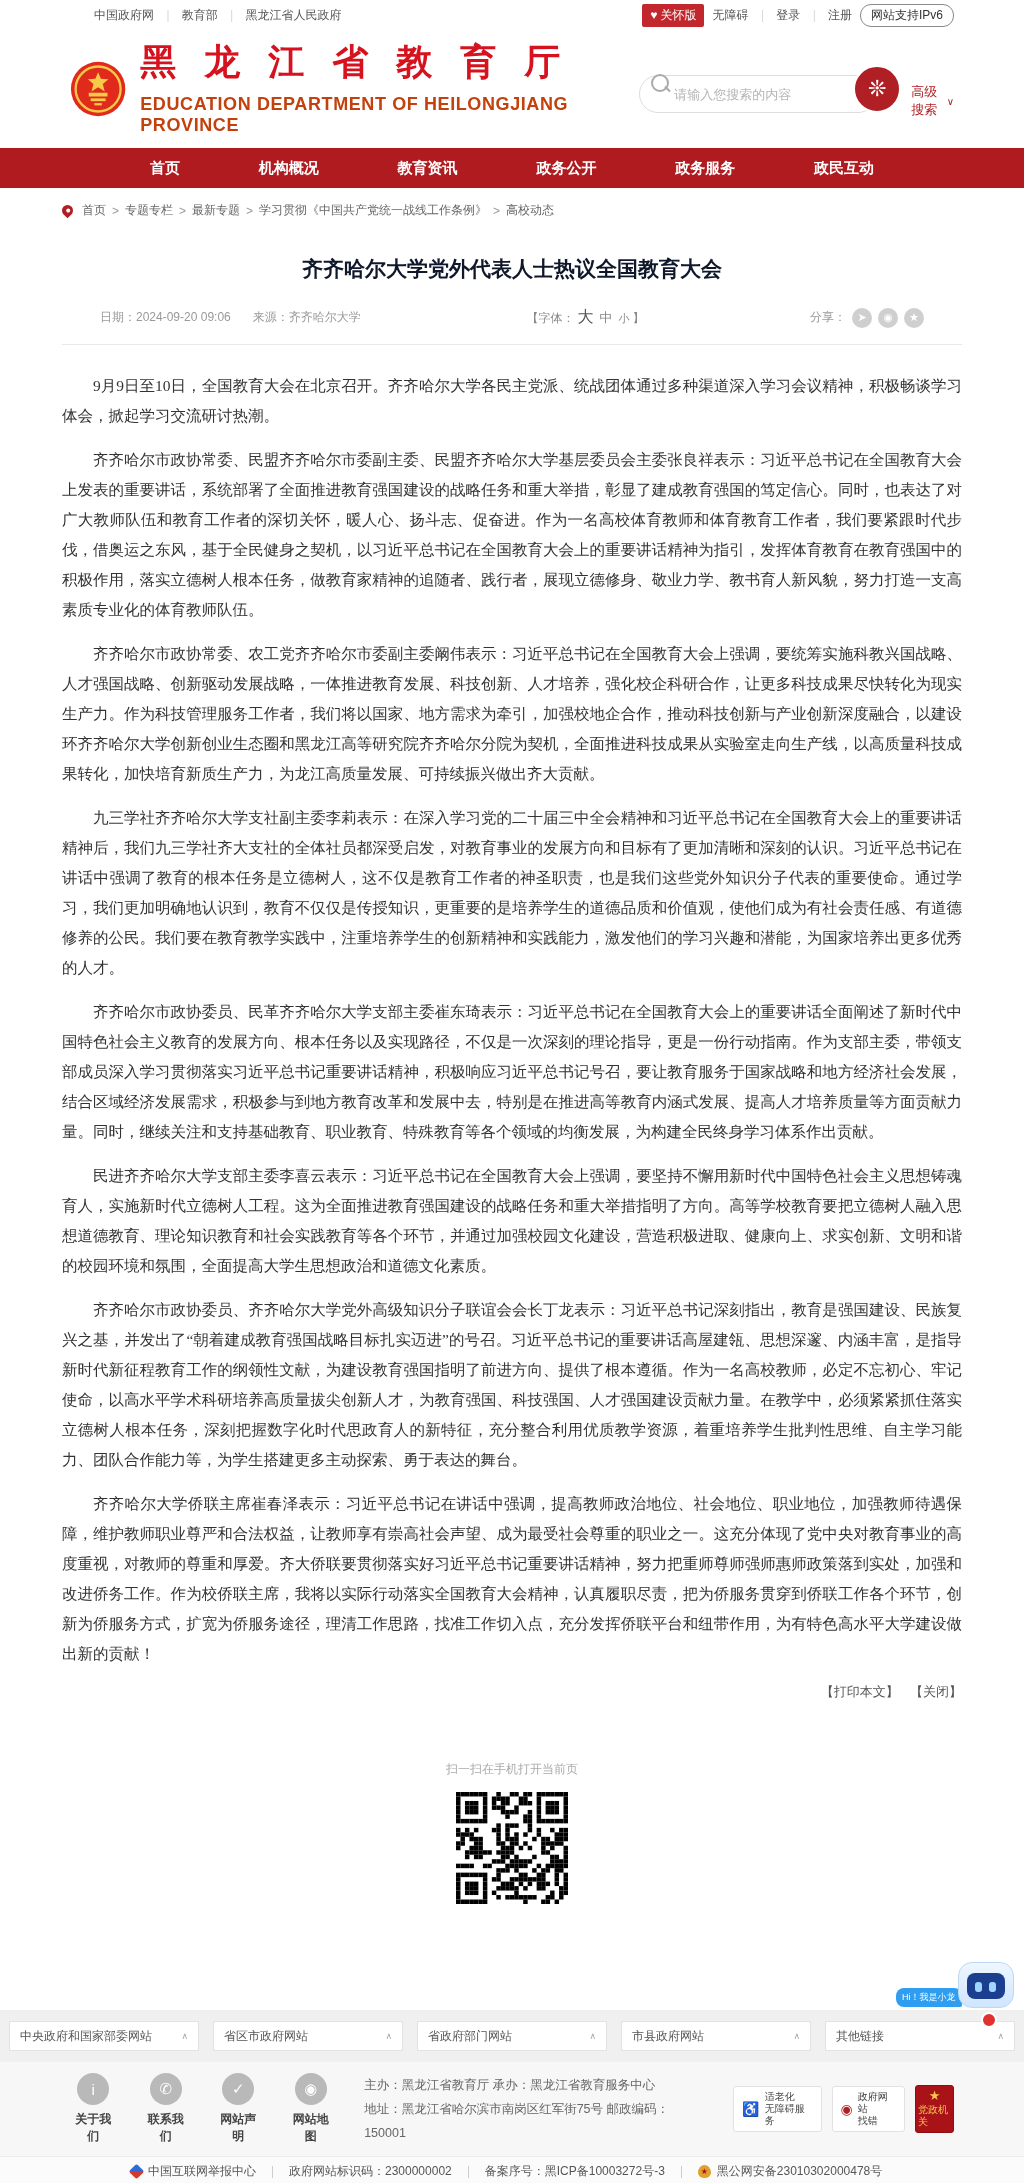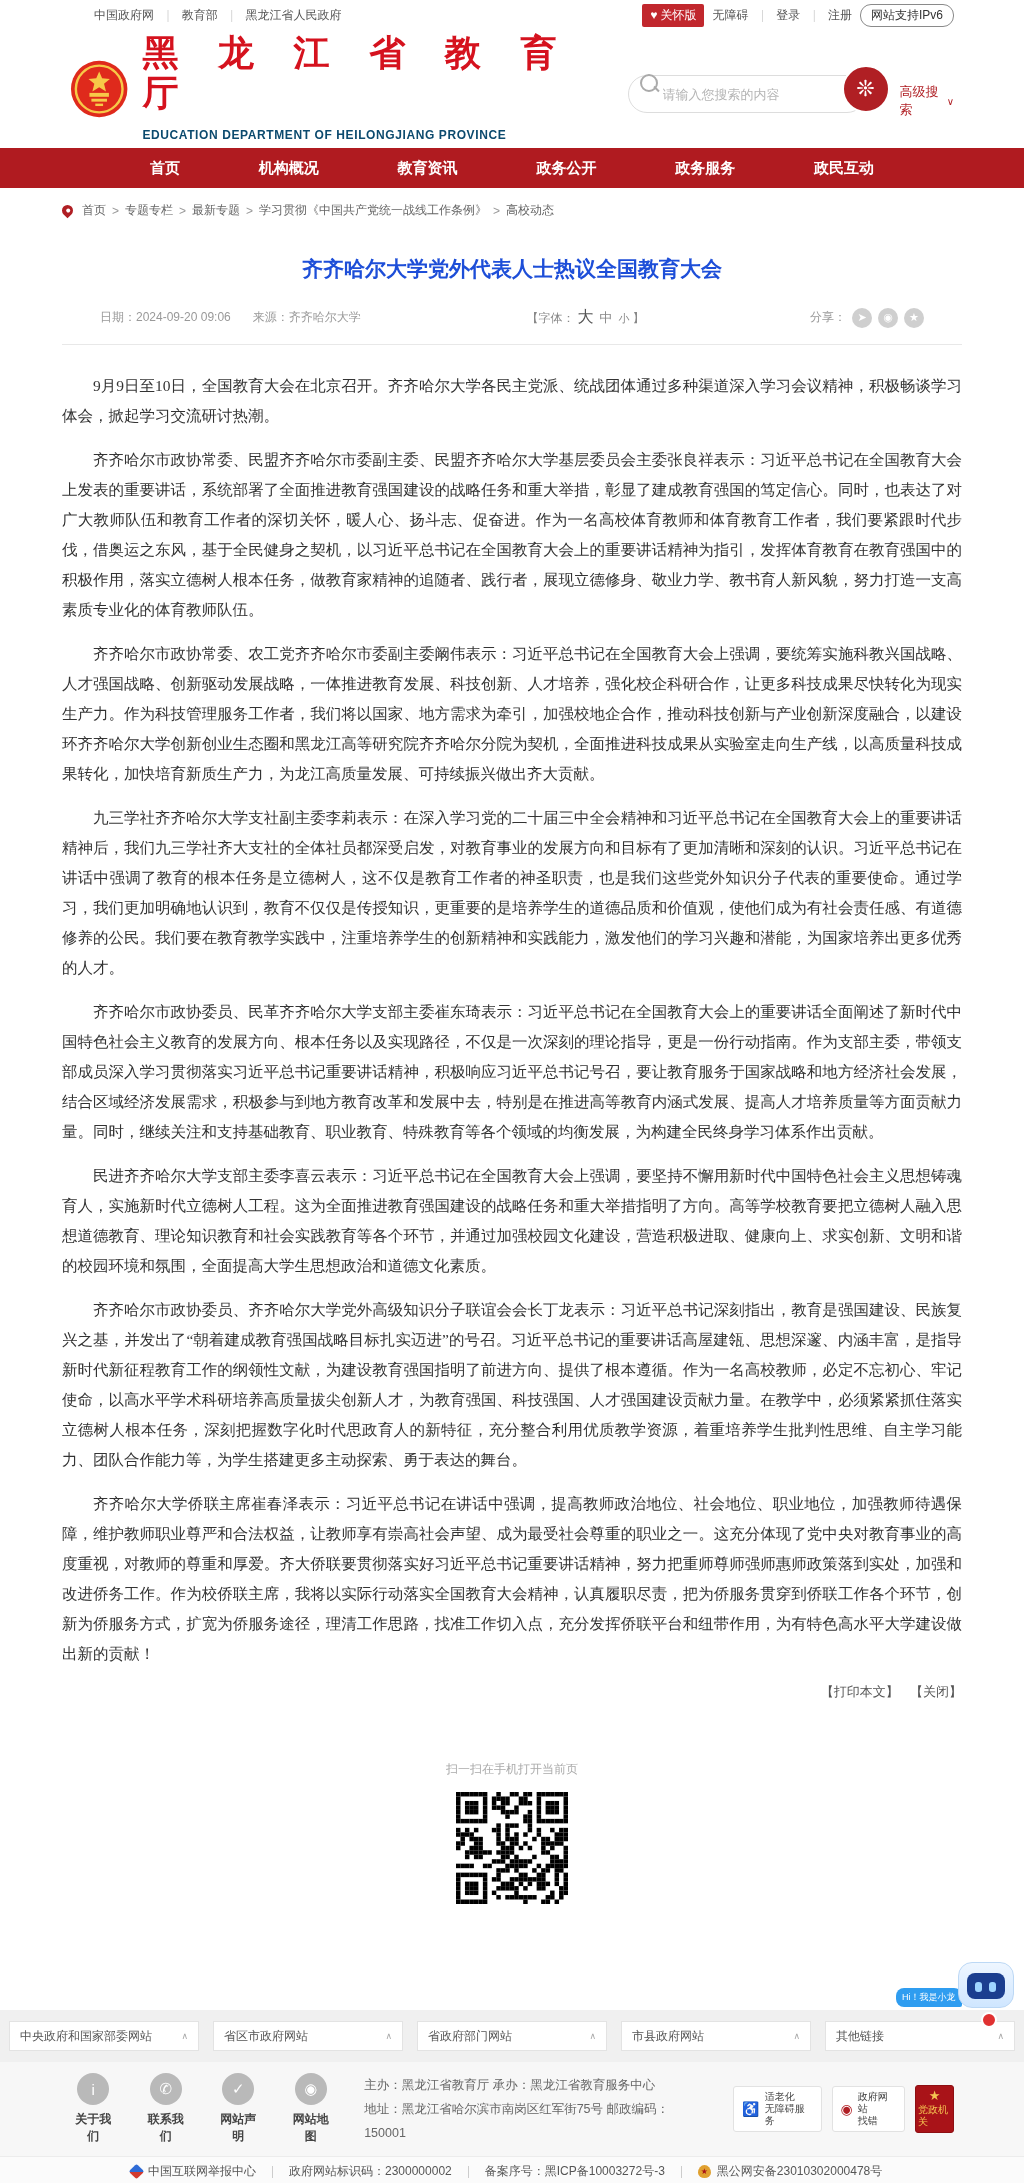--- a/index.html
+++ b/index.html
@@ -7,42 +7,42 @@
   
   .topbar{height:30px;display:flex;align-items:center;justify-content:space-between;padding:0 70px 0 70px;font-size:12px;color:#555;background:#fff;}
   .topbar-left,.topbar-right{display:flex;align-items:center;gap:8px;margin-left:24px;}
   .tb-sep{color:#ccc;}
   .care-btn{background:#c1272d;color:#fff;padding:3px 8px;font-size:12px;border-radius:2px;display:flex;align-items:center;gap:3px;cursor:pointer;}
   .ipv6-pill{border:1px solid #8a8a8a;border-radius:11px;padding:2px 10px;font-size:12px;color:#333;}
   .tb-link{cursor:pointer;}
   
   .header{height:118px;display:flex;align-items:center;justify-content:space-between;padding:0 70px;}
   .brand{display:flex;align-items:center;gap:14px;}
-  .brand-text .cn{font-size:36px;font-weight:900;color:#d5121e;letter-spacing:9px;font-family:Liberation Mono, monospace;line-height:1.1;}
-  .brand-text .en{font-size:12px;font-weight:700;color:#0c4a6e;letter-spacing:0.6px;margin-top:12px;}
+  .brand-text .cn{font-size:36px;font-weight:900;color:#d5121e;letter-spacing:9px;font-family:Liberation Sans, sans-serif;line-height:1.1;}
+  .brand-text .en{font-size:18px;font-weight:700;color:#c2410c;letter-spacing:0.6px;margin-top:12px;}
   .search-zone{display:flex;align-items:center;}
   .search-box{position:relative;display:flex;align-items:flex-end;}
   .search-input{width:238px;height:38px;border:1px solid #ddd;border-radius:20px;padding:0 34px 0 34px;font-size:13px;color:#333;outline:none;box-sizing:border-box;}
   .search-input::placeholder{color:#b5b5b5;}
   .mag{position:absolute;left:12px;top:9px;width:14px;height:14px;border:2px solid #aaa;border-radius:50%;}
   .mag:after{content:"";position:absolute;left:11px;top:12px;width:7px;height:2px;background:#aaa;transform:rotate(45deg);}
   .search-btn{width:44px;height:44px;border-radius:50%;background:#b01f24;color:#fff;display:flex;align-items:center;justify-content:center;font-size:22px;margin-left:-24px;border:2px solid #fff;cursor:pointer;z-index:2;}
   .adv-search{color:#b01f24;font-size:13px;margin-left:10px;cursor:pointer;display:flex;align-items:center;gap:4px;margin-top:24px;}
   .caret-down{font-size:10px;}
   
   .nav{height:40px;background:#b01b20;display:flex;align-items:center;justify-content:space-between;padding:0 150px;}
   .nav-item{color:#fff;font-size:15px;font-weight:700;cursor:pointer;line-height:40px;}
   
   .main{height:1822px;box-sizing:border-box;padding:14px 62px 0 62px;overflow:hidden;background:#fff;}
   .breadcrumb{display:flex;align-items:center;gap:6px;font-size:12px;color:#666;}
   .pin{width:11px;height:11px;background:#b01f24;border-radius:50% 50% 50% 0;transform:rotate(-45deg);position:relative;margin-right:3px;}
   .pin:after{content:"";position:absolute;left:3.5px;top:3.5px;width:4px;height:4px;border-radius:50%;background:#fff;}
   .bc-sep{color:#999;}
   .bc-item{cursor:pointer;}
-  .art-title{margin-top:36px;text-align:center;font-size:21px;font-weight:800;color:#1d4ed8;}
+  .art-title{margin-top:36px;text-align:center;font-size:21px;font-weight:800;color:#0f172a;}
   .meta{margin-top:24px;display:flex;align-items:center;font-size:12px;color:#999;padding:0 38px;}
   .meta-left{display:flex;gap:22px;}
   .meta-center{flex:1;text-align:center;color:#888;}
   .fs-l{font-size:16px;color:#555;cursor:pointer;}
   .fs-m{font-size:13px;cursor:pointer;}
   .fs-s{font-size:11px;cursor:pointer;}
   .meta-right{display:flex;align-items:center;gap:6px;}
   .share-ic{width:20px;height:20px;border-radius:50%;background:#cfcfcf;color:#fff;font-size:11px;display:flex;align-items:center;justify-content:center;cursor:pointer;}
   .meta-hr{border:none;border-top:1px solid #e8e8e8;margin:16px 0 0 0;}
   .article{margin-top:26px;font-family:"Liberation Serif",serif;font-size:15.5px;line-height:30px;color:#333;text-align:justify;}

